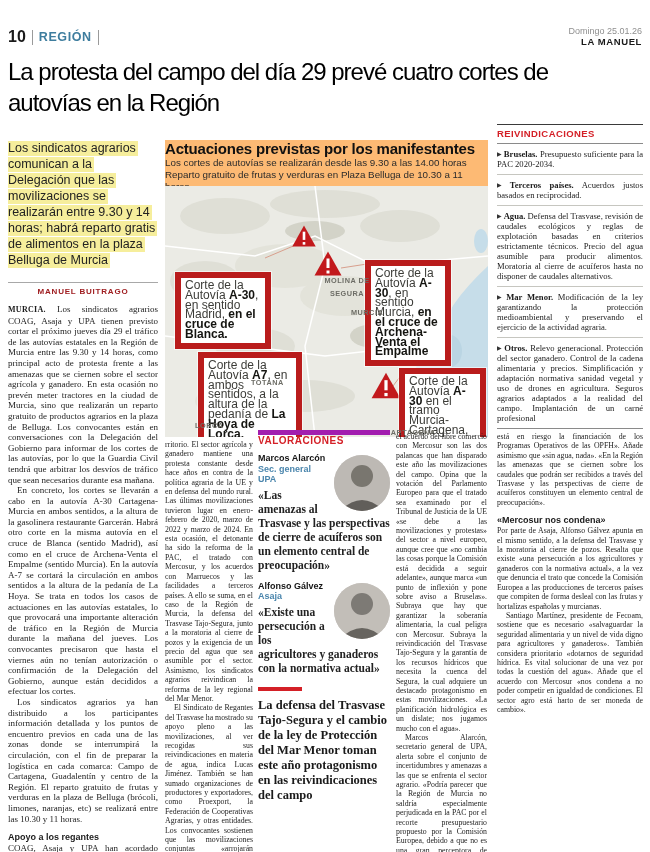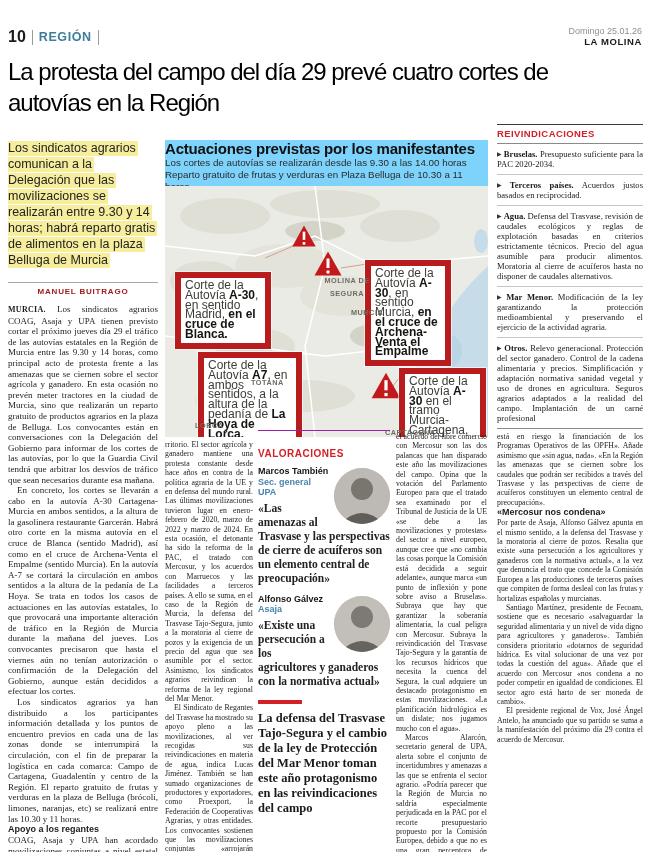--- a/index.html
+++ b/index.html
@@ -16,30 +16,30 @@
   .dateline .paper{font-size:9.5px;font-weight:bold;color:#1a1a1a;letter-spacing:.6px;}
   
   h1.headline{left:8px;top:56px;width:592px;font-size:24px;line-height:31px;font-weight:normal;
     letter-spacing:-1px;color:#000000;font-family:"Liberation Sans",sans-serif;}
   
   .col{overflow:hidden;text-align:justify;font-family:"Liberation Serif",serif;color:#1c1c1c;}
   .col p{margin:0;}
   .body9{font-size:9px;line-height:10.6px;}
   .body8{font-size:7.8px;line-height:9.4px;}
   .indent{text-indent:9px;}
-  .subhead{font-family:"Liberation Sans",sans-serif;font-weight:bold;font-size:9px;line-height:11px;margin-top:0;text-align:left;}
+  .subhead{font-family:"Liberation Sans",sans-serif;font-weight:bold;font-size:9px;line-height:11px;margin-top:8px;text-align:left;}
   .leadcaps{font-weight:bold;font-size:8px;letter-spacing:.3px;}
   
   .col1{left:8px;top:140px;width:150px;height:712px;}
   .standfirst{font-family:"Liberation Sans",sans-serif;font-size:12.5px;line-height:16px;text-align:left;color:#222;}
   .hl{background:#f6ee9c;box-decoration-break:clone;-webkit-box-decoration-break:clone;padding:0 2px 1px 0;}
   .byrule{height:1px;background:#a8a8a8;margin:14px 0 4px 0;}
   .byline{font-family:"Liberation Sans",sans-serif;font-size:8px;font-weight:bold;color:#9f1d20;letter-spacing:.8px;margin-bottom:8px;text-align:center;}
   
-  .info{left:165px;top:140px;width:323px;height:297px;background:#7dd3fc;}
+  .info{left:165px;top:140px;width:323px;height:297px;background:#fdba74;}
   .info h2{font-size:15px;font-weight:bold;letter-spacing:-.2px;color:#111;line-height:17px;}
   .info .sub{font-size:9.8px;line-height:12px;color:#2b2b2b;}
   .map{position:absolute;left:0;top:46px;width:323px;height:251px;overflow:hidden;}
   .map svg.bg{position:absolute;left:0;top:0;}
   .city{position:absolute;font-size:7.3px;font-weight:bold;letter-spacing:.5px;color:#6d6d66;text-align:center;line-height:13px;}
   .callout{position:absolute;background:#fff;border:6px solid #b91c1c;padding:3px 4px;font-size:12px;line-height:9.8px;color:#3c3c38;text-align:left;box-shadow:0 0 0 1px rgba(255,255,255,.6);margin-top:20px;}
   .callout b{color:#141410;}
   .warn{position:absolute;}
   
   .rail{left:497px;top:124px;width:146px;height:312px;overflow:hidden;text-align:left;}
@@ -48,41 +48,41 @@
   .rail-item:first-of-type{border-top:1px solid #8a8a8a;}
   .rail-item .bullet{font-size:6px;color:#333;vertical-align:1px;margin-right:2px;}
   .rail-item b{font-family:"Liberation Serif",serif;}
   .rail-end{height:1px;background:#8a8a8a;}
   
   .col2{left:165px;top:440px;width:88px;height:412px;}
   .col4{left:396px;top:432px;width:91px;height:420px;}
   .col5{left:497px;top:432px;width:146px;height:420px;}
   
   .valor{left:258px;top:430px;width:132px;height:422px;overflow:hidden;}
-  .valor-h{border-top:1px solid #a21caf;padding-top:17px;font-size:10px;font-weight:bold;color:#d42027;letter-spacing:.5px;margin-bottom:7px;}
+  .valor-h{border-top:5px solid #a21caf;padding-top:0;font-size:10px;font-weight:bold;color:#d42027;letter-spacing:.5px;margin-bottom:7px;}
   .person{margin-bottom:9px;overflow:hidden;}
   .photo{float:right;width:56px;height:56px;border-radius:50%;overflow:hidden;margin:2px 0 2px 4px;background:#cfccc8;}
   .pname{font-size:9px;font-weight:bold;color:#151515;line-height:10.5px;}
   .prole{font-size:9px;font-weight:bold;color:#4b86ad;line-height:10.5px;margin-bottom:3px;}
   .pquote{font-family:"Liberation Serif",serif;font-weight:bold;font-size:11.5px;line-height:14px;color:#222;text-align:left;}
   .qbar{width:44px;height:4px;background:#d42027;margin:12px 0 7px 0;}
   .pullquote{font-family:"Liberation Serif",serif;font-weight:bold;font-size:12.5px;line-height:15px;color:#1a1a1a;text-align:left;}
 </style>
 </head>
 <body>
 
 <div class="abs folio">
   <span class="num">10</span>
   <span class="sep"></span>
   <span class="section">REGIÓN</span>
   <span class="sep"></span>
 </div>
 <div class="abs dateline">
   <div class="date">Domingo 25.01.26</div>
-  <div class="paper">LA MOLINA</div>
+  <div class="paper">LA MANUEL</div>
 </div>
 
 <h1 class="abs headline">La protesta del campo del día 29 prevé cuatro cortes de autovías en la Región</h1>
 
 <div class="abs col col1">
   <p class="standfirst"><span class="hl">Los sindicatos agrarios comunican a la Delegación que las movilizaciones se realizarán entre 9.30 y 14 horas; habrá reparto gratis de alimentos en la plaza Belluga de Murcia</span></p>
   <div class="byrule"></div>
   <div class="byline">MANUEL BUITRAGO</div>
   <p class="body9"><span class="leadcaps">MURCIA.</span><span> Los sindicatos agrarios COAG, Asaja y UPA tienen previsto cortar el próximo jueves día 29 el tráfico de las autovías estatales en la Región de Murcia entre las 9.30 y 14 horas, como principal acto de protesta frente a las amenazas que se ciernen sobre el sector agrícola y ganadero. En esta ocasión no prevén meter tractores en la ciudad de Murcia, sino que realizarán un reparto gratuito de productos agrarios en la plaza de Belluga. Los convocantes están en conversaciones con la Delegación del Gobierno para informar de los cortes de las autovías, por lo que la Guardia Civil tendrá que arbitrar los desvíos de tráfico que sean necesarios durante esa mañana.</span></p>
   <p class="body9 indent">En concreto, los cortes se llevarán a cabo en la autovía A-30 Cartagena-Murcia en ambos sentidos, a la altura de la gasolinera restaurante Garcerán. Habrá otro corte en la misma autovía en el cruce de Blanca (sentido Madrid), así como en el cruce de Archena-Venta el Empalme (sentido Murcia). En la autovía A-7 se cortará la circulación en ambos sentidos a la altura de la pedanía de La Hoya. Se trata en todos los casos de actuaciones en las autovías estatales, lo que provocará una importante alteración de tráfico en la Región de Murcia durante la mañana del jueves. Los convocantes precisaron que hasta el viernes aún no tenían autorización o confirmación de la Delegación del Gobierno, aunque están decididos a efectuar los cortes.</p>
@@ -188,21 +188,21 @@
 
 
   <div class="person">
     <div class="photo">
       <svg width="56" height="56" viewBox="0 0 56 56">
           <rect width="56" height="56" fill="#bdb9b4"></rect>
           <circle cx="28" cy="21" r="11" fill="#79766f"></circle>
           <path d="M6 56 Q28 34 50 56 Z" fill="#615e5a"></path>
         </svg>
     </div>
-    <div class="pname">Marcos También</div>
+    <div class="pname">Marcos Alarcón</div>
     <div class="prole">Sec. general UPA</div>
     <p class="pquote">«Las amenazas al Trasvase y las perspectivas de cierre de acuíferos son un elemento central de preocupación»</p>
   </div>
 
   <div class="person">
     <div class="photo">
       <svg width="56" height="56" viewBox="0 0 56 56">
           <rect width="56" height="56" fill="#c2beb8"></rect>
           <circle cx="28" cy="21" r="11" fill="#7d7a75"></circle>
           <path d="M6 56 Q28 34 50 56 Z" fill="#67645f"></path>
@@ -220,14 +220,13 @@
 <div class="abs col col4">
   <p class="body8">el acuerdo del libre comercio con Mercosur son las dos palancas que han disparado este año las movilizaciones del campo. Opina que la votación del Parlamento Europeo para que el tratado sea examinado por el Tribunal de Justicia de la UE «se debe a las movilizaciones y protestas» del sector a nivel europeo, aunque cree que «no cambia las cosas porque la Comisión está decidida a seguir adelante», aunque marca «un punto de inflexión y pone sobre aviso a Bruselas». Subraya que hay que garantizar la soberanía alimentaria, la cual peligra con Mercosur. Subraya la reivindicación del Trasvase Tajo-Segura y la garantía de los recursos hídricos que necesita la cuenca del Segura, la cual adquiere un destacado protagonismo en estas movilizaciones. «La planificación hidrológica es un dislate; nos jugamos mucho con el agua».</p>
   <p class="body8 indent">Marcos Alarcón, secretario general de UPA, alerta sobre el conjunto de incertidumbres y amenazas a las que se enfrenta el sector agrario. «Podría parecer que la Región de Murcia no saldría especialmente perjudicada en la PAC por el recorte presupuestario propuesto por la Comisión Europea, debido a que no es una gran perceptora de ayudas directas de la PAC. Sin embargo, tales apoyos directos constituyen unos ingresos complementarios fundamentales a los obtenidos por los agricultores y ganaderos murcianos de las zonas más desfavorecidas por la venta de sus productos. Pero además,</p>
 </div>
 
 <div class="abs col col5">
   <p class="body8">está en riesgo la financiación de los Programas Operativos de las OPFH». Añade asimismo que «sin agua, nada». «En la Región las amenazas que se ciernen sobre los caudales que podrán ser recibidos a través del Trasvase y las perspectivas de cierre de acuíferos constituyen un elemento central de preocupación».</p>
   <h3 class="subhead">«Mercosur nos condena»</h3>
   <p class="body8">Por parte de Asaja, Alfonso Gálvez apunta en el mismo sentido, a la defensa del Trasvase y la moratoria al cierre de pozos. Resalta que existe «una persecución a los agricultores y ganaderos con la normativa actual», a la vez que denuncia el trato que concede la Comisión Europea a las producciones de terceros países que compiten de forma desleal con las frutas y hortalizas españolas y murcianas.</p>
   <p class="body8 indent">Santiago Martínez, presidente de Fecoam, sostiene que es necesario «salvaguardar la seguridad alimentaria y un nivel de vida digno para agricultores y ganaderos». También considera prioritario «dotarnos de seguridad hídrica. Es vital solucionar de una vez por todas la cuestión del agua». Añade que el acuerdo con Mercosur «nos condena a no poder competir en igualdad de condiciones. El sector agro está harto de ser moneda de cambio».</p>
-  <p class="body8 indent">El presidente regional de Vox, José Ángel Antelo, ha anunciado que su partido se suma a la manifestación del próximo día 29 contra el acuerdo de Mercosur.</p>
 </div>
 
 </body></html>

